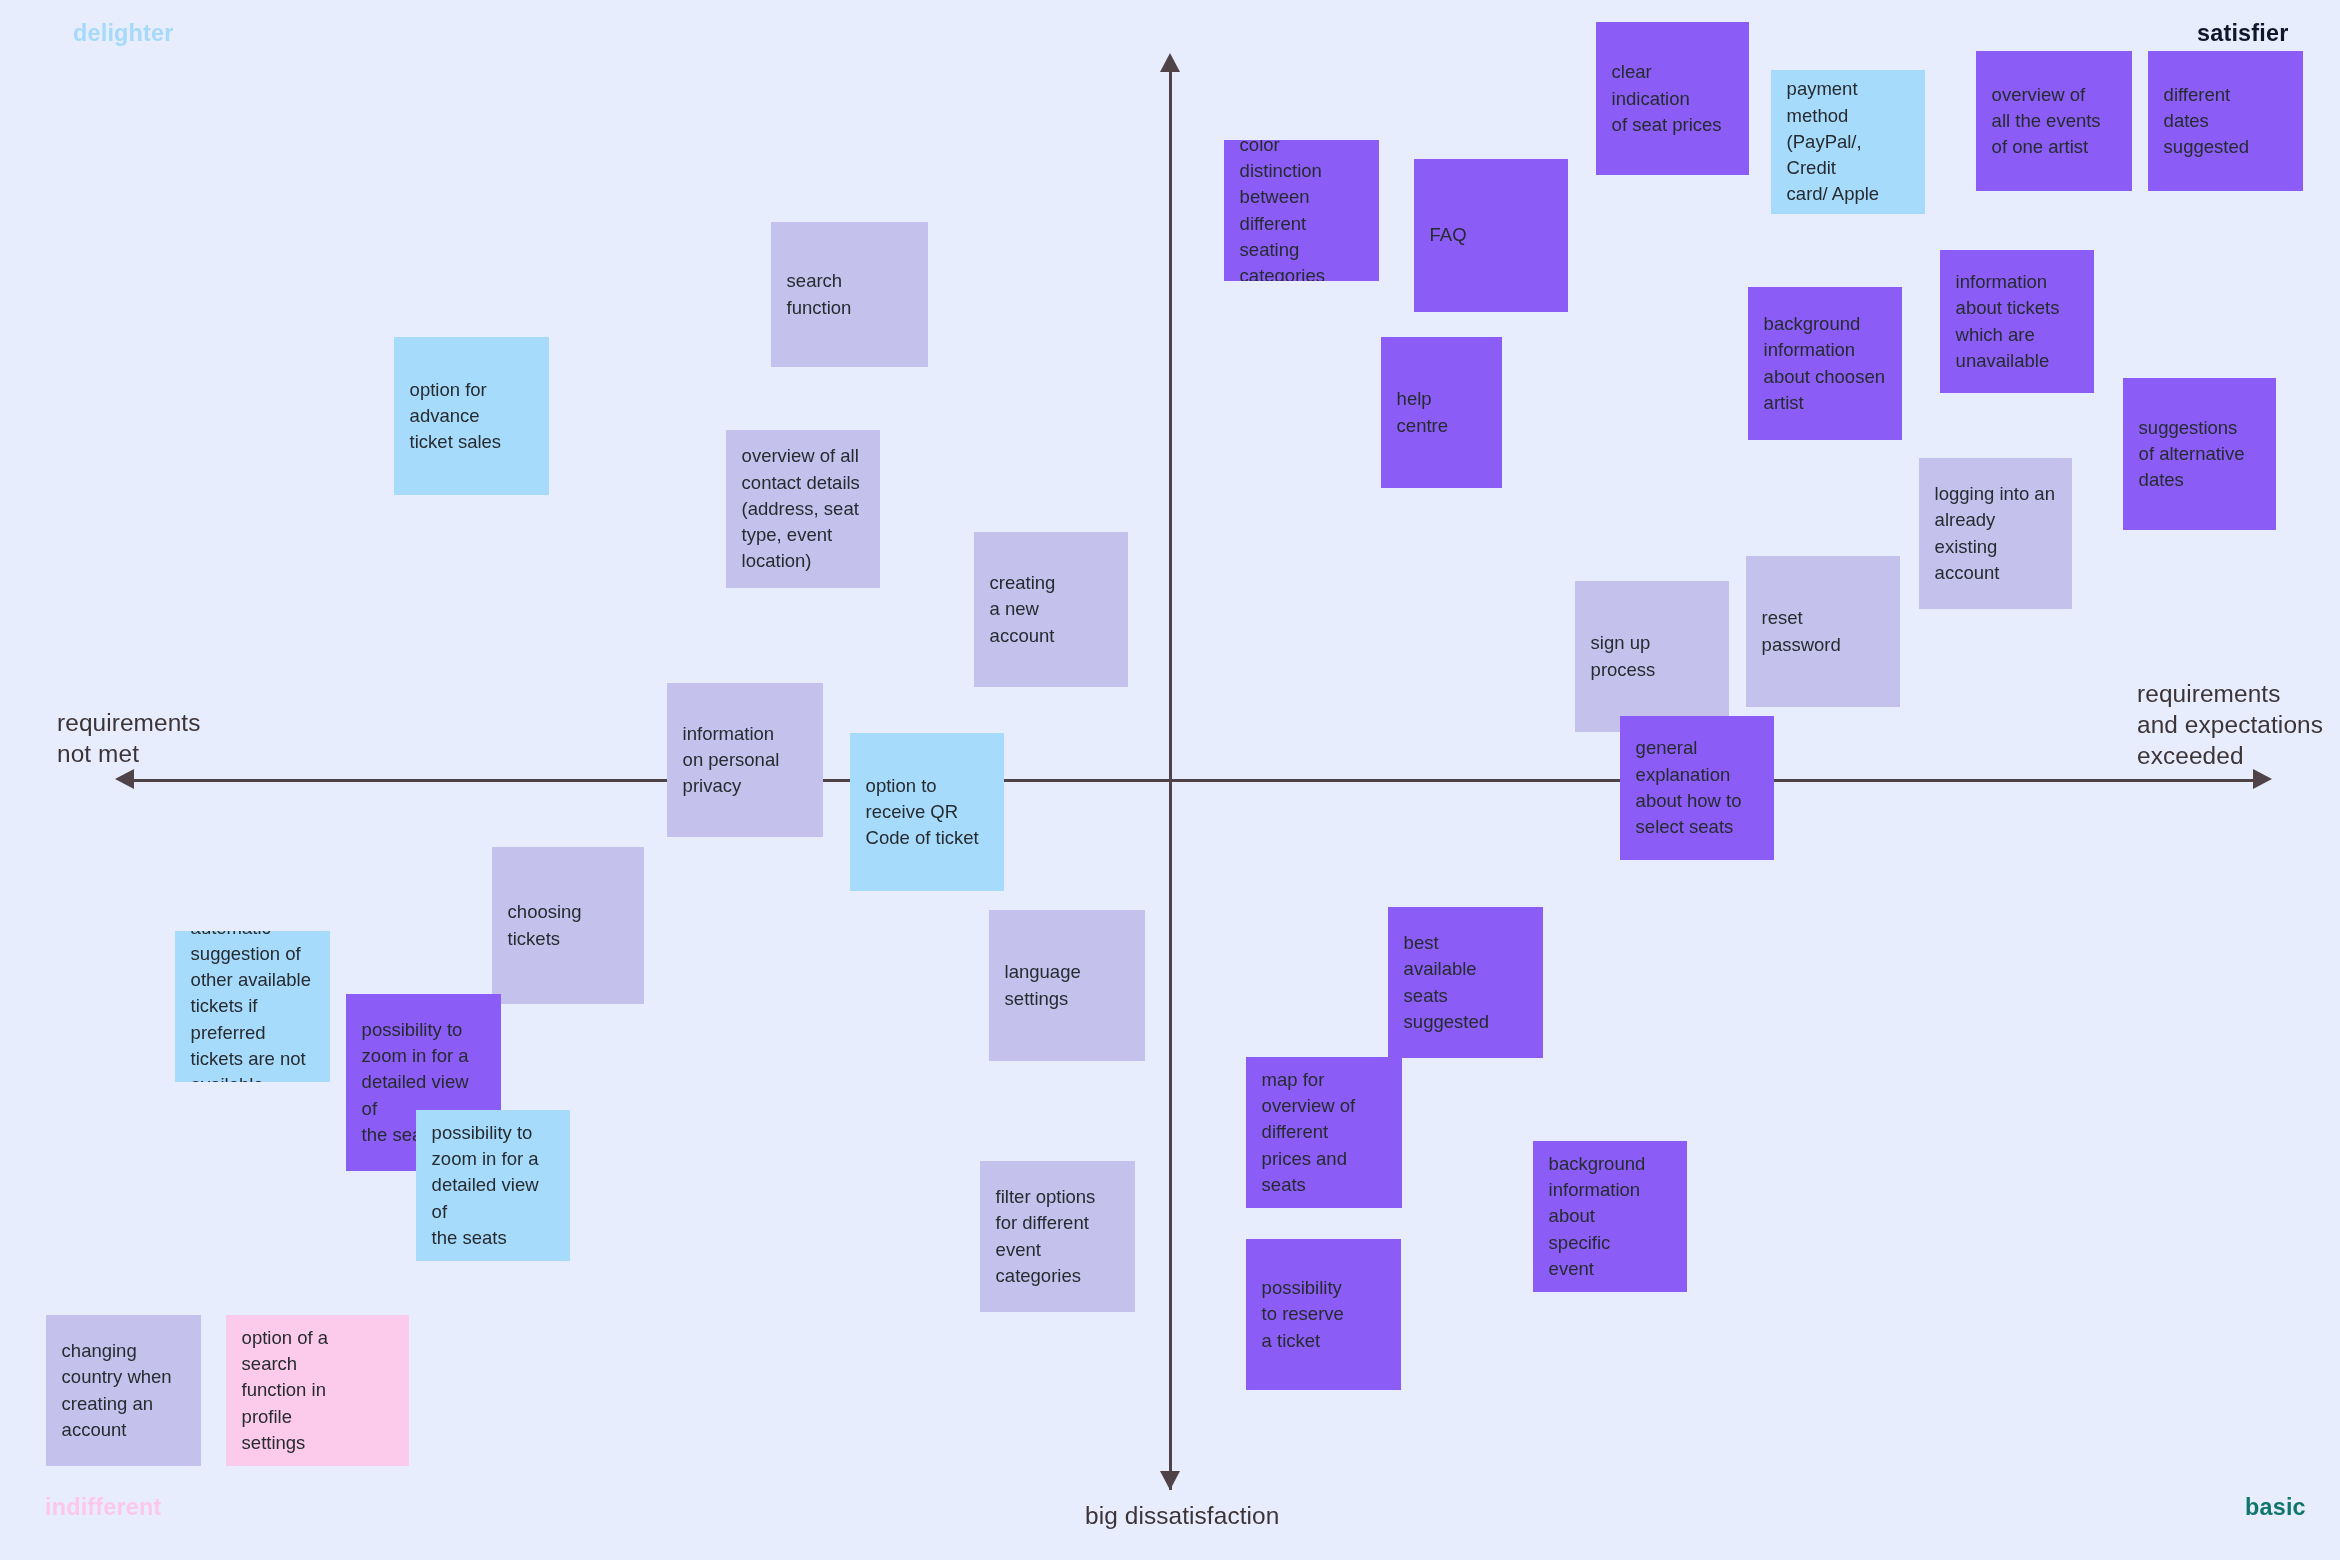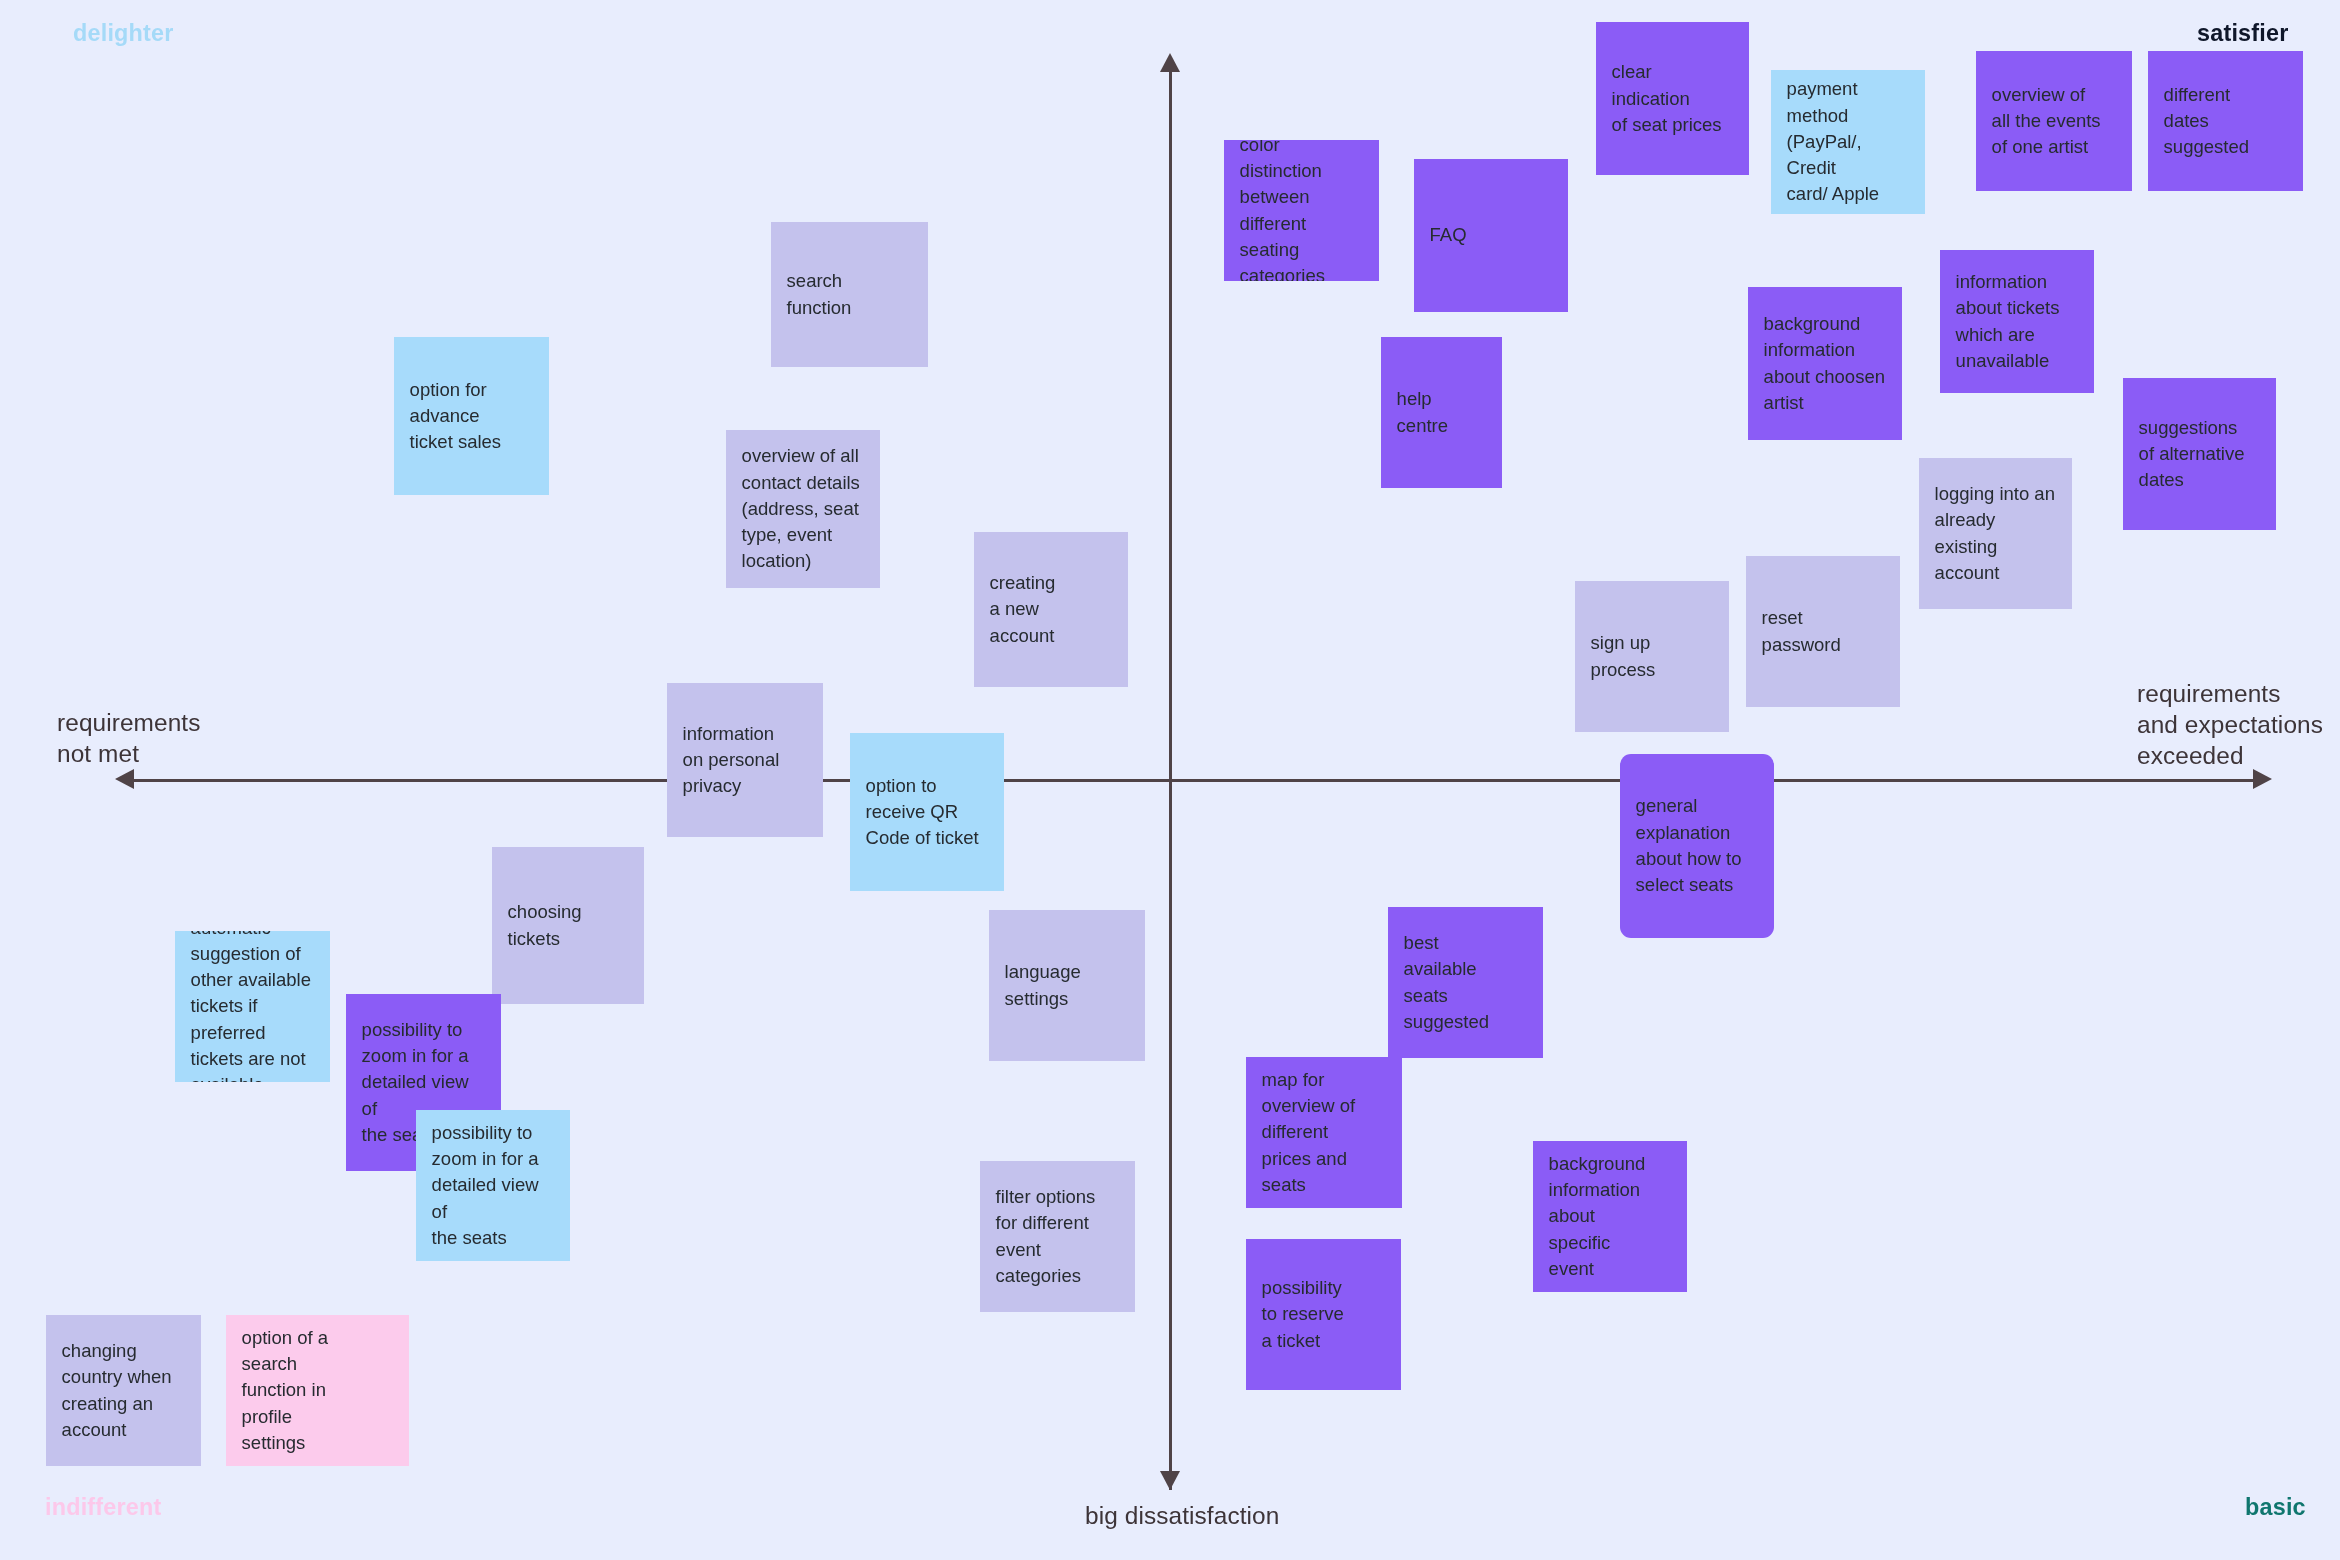--- a/index.html
+++ b/index.html
@@ -182,21 +182,21 @@
       <div class="note c-purple" style="left: 1746px; top: 556px; width: 154px; height: 151px;">reset
 password</div>
       <div class="note c-purple" style="left: 1575px; top: 581px; width: 154px; height: 151px;">sign up
 process</div>
       <div class="note c-purple" style="left: 667px; top: 683px; width: 156px; height: 154px;">information
 on personal
 privacy</div>
       <div class="note c-blue" style="left: 850px; top: 733px; width: 154px; height: 158px;">option to
 receive QR
 Code of ticket</div>
-      <div class="note c-green" style="left: 1620px; top: 754px; width: 154px; height: 184px; border-radius: 11px;">general
+      <div class="note c-green" style="left: 1620px; top: 716px; width: 154px; height: 144px;">general
 explanation
 about how to
 select seats</div>
       <div class="note c-purple" style="left: 492px; top: 847px; width: 152px; height: 157px;">choosing
 tickets</div>
       <div class="note c-green" style="left: 1388px; top: 907px; width: 155px; height: 151px;">best
 available
 seats
 suggested</div>
       <div class="note c-purple" style="left: 989px; top: 910px; width: 156px; height: 151px;">language

